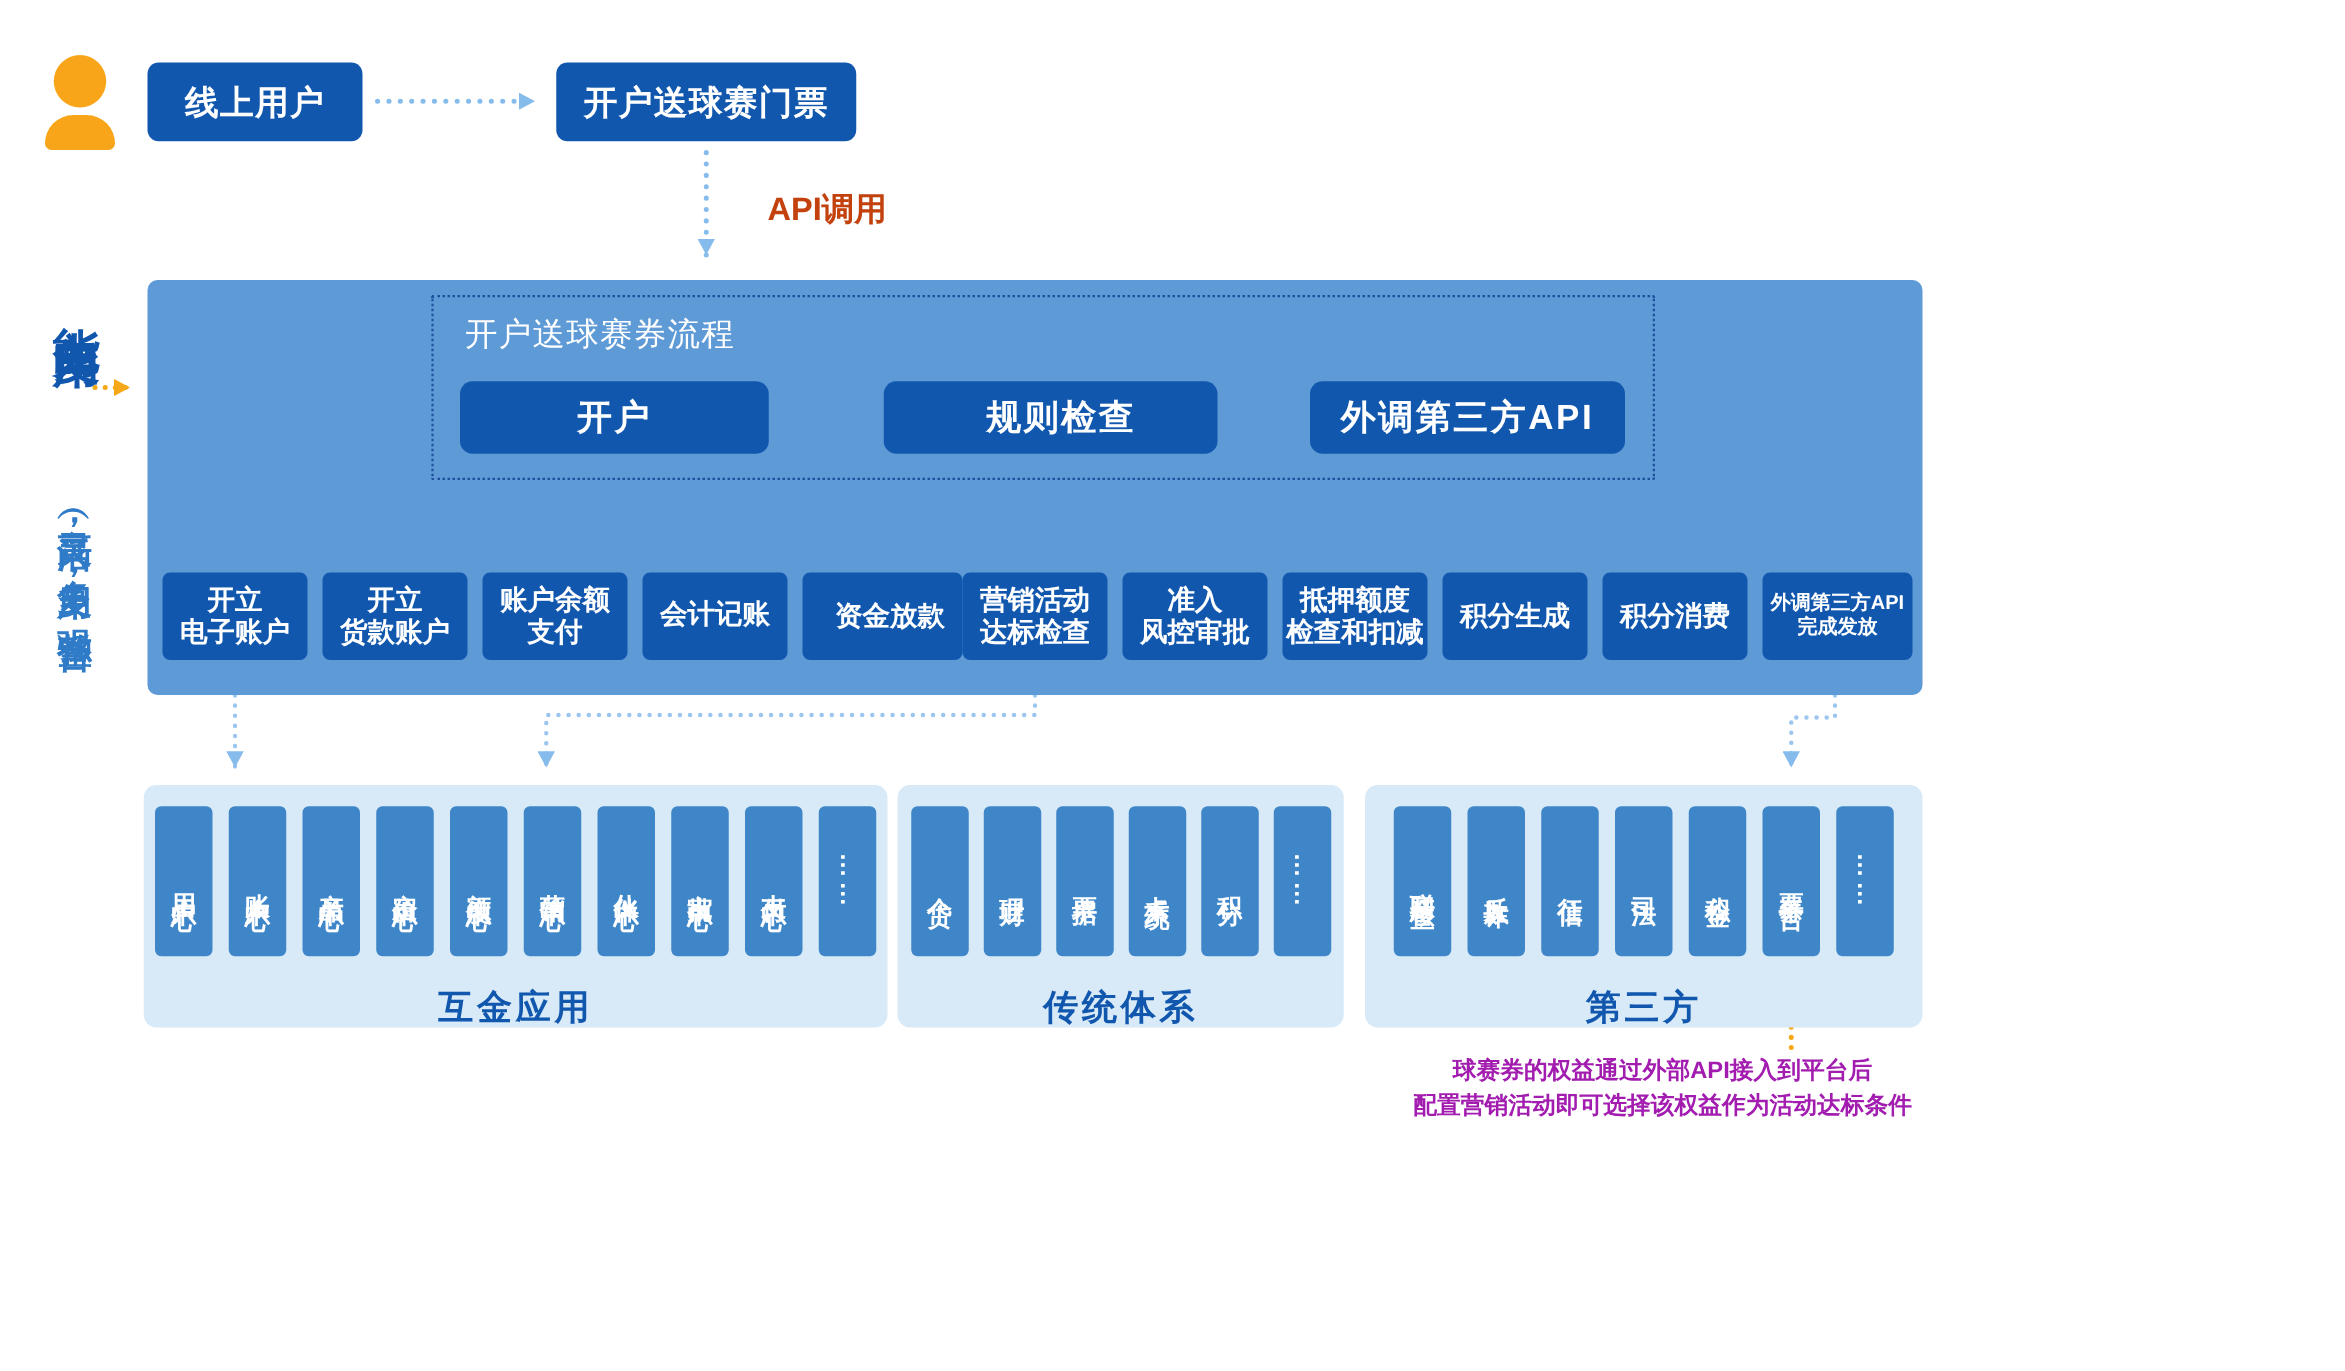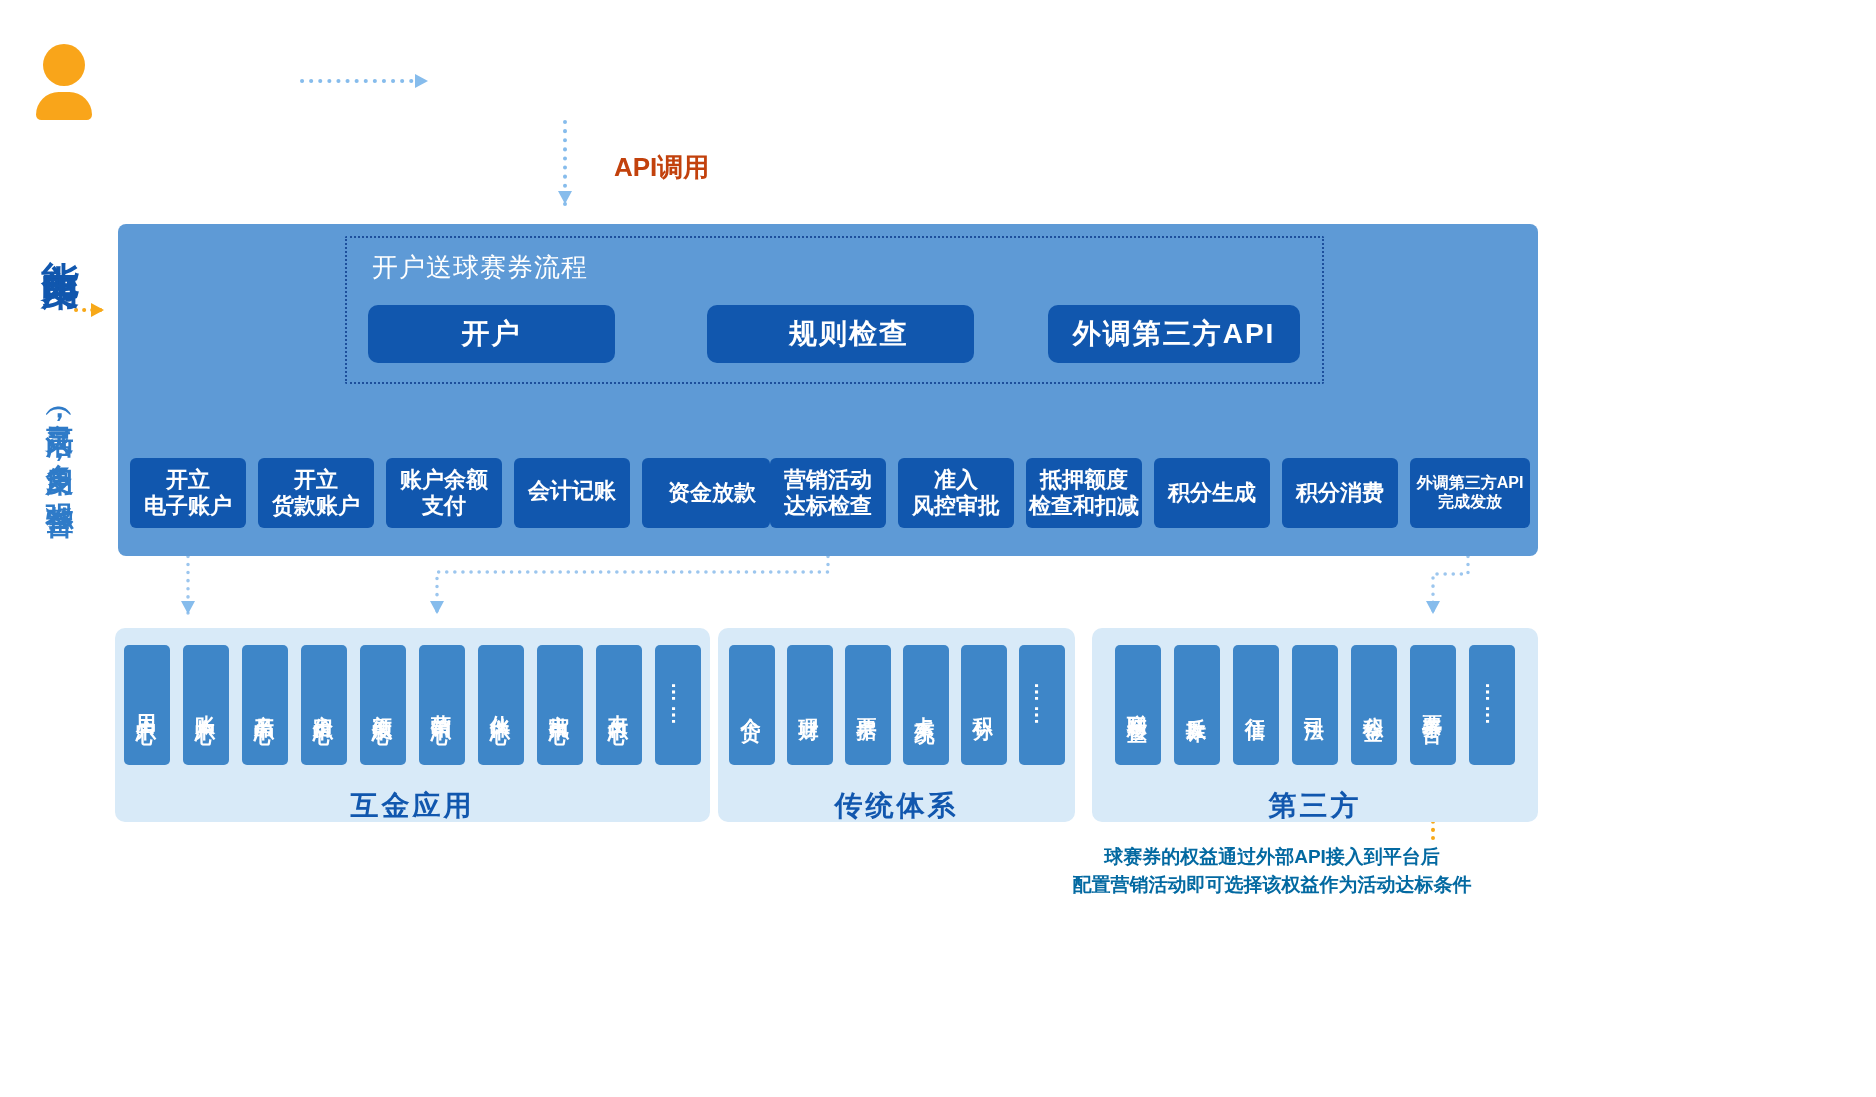--- a/index.html
+++ b/index.html
@@ -31,21 +31,21 @@
   .cap-small{font-size:16px;width:120px;}
 
   
   .section{position:absolute;top:628px;height:194px;background:#D8EAF8;border-radius:10px;display:flex;flex-direction:column;align-items:center;box-sizing:border-box;padding-top:17px;}
   .vrow{display:flex;}
   .vbox{width:46px;height:120px;background:#3E86C8;border-radius:5px;display:flex;align-items:center;justify-content:center;}
   .vbox span{writing-mode:vertical-rl;text-orientation:mixed;color:#fff;font-size:20px;font-weight:600;letter-spacing:3px;}
   .section-label{margin-top:22px;font-size:28px;font-weight:700;color:#1157AE;letter-spacing:3px;}
 
   
-  .note{position:absolute;left:1042px;top:843px;width:460px;text-align:center;font-size:19px;font-weight:700;color:#0369a1;line-height:28px;}
+  .note{position:absolute;left:1100px;top:843px;width:460px;text-align:center;font-size:19px;font-weight:700;color:#a21caf;line-height:28px;}
 </style>
 </head>
 <body>
 
 <div class="canvas">
 
   <svg class="arrows">
     <defs>
       <marker id="m-light" markerUnits="userSpaceOnUse" markerWidth="16" markerHeight="14" refX="13" refY="7" orient="auto">
         <path d="M0,0 L13,7 L0,14 Z" fill="#86BCEC"></path>
@@ -76,20 +76,22 @@
     <path d="M828,532 L828,572 L437,572 L437,614" fill="none" stroke="#9CC6EE" stroke-width="3.5" stroke-linecap="round" stroke-dasharray="0.1 8" marker-end="url(#m-light)"></path>
     <path d="M1468,532 L1468,574 L1433,574 L1433,614" fill="none" stroke="#9CC6EE" stroke-width="3.5" stroke-linecap="round" stroke-dasharray="0.1 8" marker-end="url(#m-light)"></path>
 
     <path d="M1433,838 L1433,780" fill="none" stroke="#F7A818" stroke-width="4" stroke-linecap="round" stroke-dasharray="0.1 8" marker-end="url(#m-orange)"></path>
   </svg>
 
   <div class="user-icon">
     <div class="head"></div>
     <div class="torso"></div>
   </div>
+  <div class="btn top-btn" style="left:118px;top:50px;width:172px;height:63px;">线上用户</div>
+  <div class="btn top-btn" style="left:445px;top:50px;width:240px;height:63px;">开户送球赛门票</div>
   <div class="api-label">API调用</div>
 
   <div class="left-title">能力复用</div>
   <div class="left-subtitle">（高灵活，多复用，强整合）</div>
 
   <div class="main-box"></div>
   <div class="process-frame"></div>
   <div class="process-title">开户送球赛券流程</div>
   <div class="btn step" style="left:368px;top:305px;width:247px;height:58px;">开户</div>
   <div class="btn step" style="left:707px;top:305px;width:250px;height:58px;padding-left:17px;">规则检查</div>

